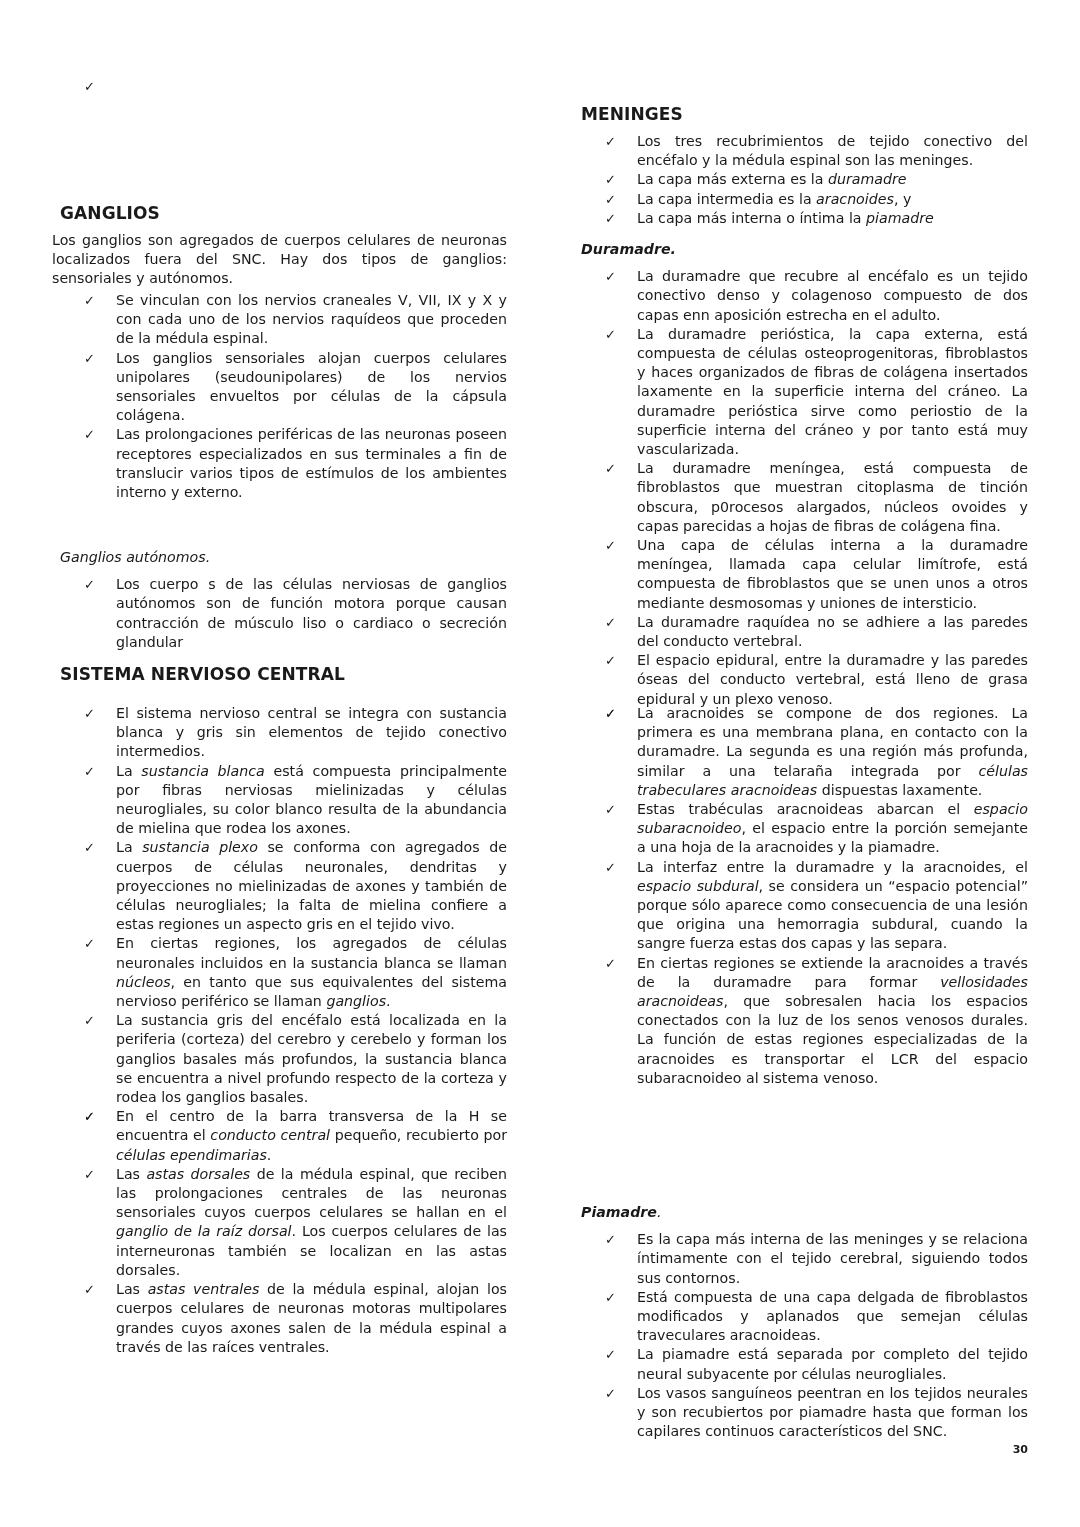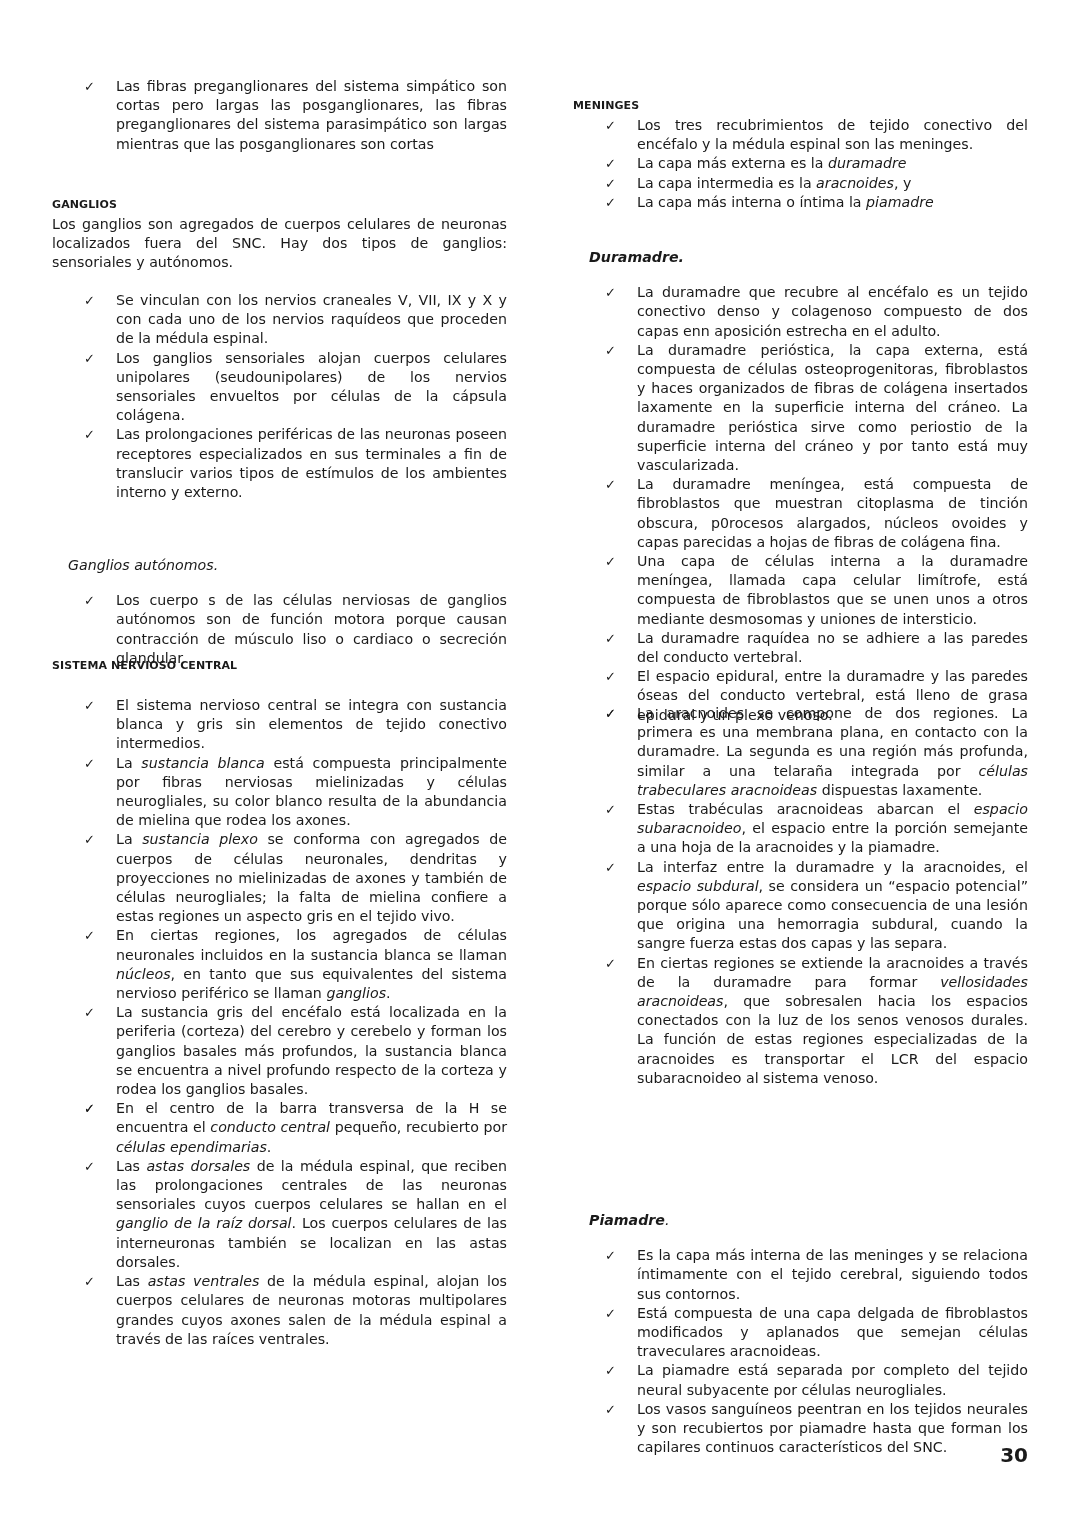--- a/index.html
+++ b/index.html
@@ -1,38 +1,38 @@
 <!DOCTYPE html>
 <html><head>
 <meta charset="utf-8">
 <style>
   html, body { margin: 0; padding: 0; background: #ffffff; }
   body { width: 1080px; height: 1527px; position: relative; overflow: hidden;
          font-family: "DejaVu Sans", sans-serif; color: #1a1a1a; }
   .col { position: absolute; top: 0; }
   .col-left { left: 52px; width: 455px; }
   .col-right { left: 573px; width: 455px; }
-  .section-title { font-weight: bold; font-size: 11px; line-height: 20px; margin: 0; letter-spacing: 0.1px; }
-  .sub-title { font-style: italic; font-size: 14.2px; line-height: 19.2px; margin: 16px; }
+  .section-title { font-weight: bold; font-size: 17px; line-height: 20px; margin: 8px; letter-spacing: 0.1px; }
+  .sub-title { font-style: italic; font-size: 14.2px; line-height: 19.2px; margin: 8px; }
   .sub-title.bold { font-weight: bold; }
   .para { font-size: 14.2px; line-height: 19.2px; margin: 0; text-align: justify; }
   ul.checks { list-style: none; margin: 0; padding: 0; }
   ul.checks li { position: relative; padding-left: 64px; font-size: 14.2px; line-height: 19.2px; text-align: justify; }
   ul.checks li .chk { position: absolute; left: 32px; top: 0; font-size: 13px; }
   i { font-style: italic; }
-  .page-num { position: absolute; right: 52px; top: 1443px; font-weight: bold; font-size: 20px; }
+  .page-num { position: absolute; right: 52px; top: 1443px; font-weight: bold; font-size: 11px; }
   .block { position: absolute; left: 0; width: 100%; }
 </style>
 </head>
 <body>
 
 <div class="col col-left">
   <div class="block" style="top:77px;">
     <ul class="checks">
-      <li><span class="chk">✓</span><span>Las fibras preganglionares del sistema simpático son cortas pero largas las posganglionares, las fibras preganglionares del sistema parasimpático son largas mientras que las posganglionares son cortas</span></li>
+      <li><span class="chk">✓</span></li>
     </ul>
   </div>
 
   <div class="block" style="top:195px;">
     <h2 class="section-title">GANGLIOS</h2>
     <p class="para">Los ganglios son agregados de cuerpos celulares de neuronas localizados fuera del SNC. Hay dos tipos de ganglios: sensoriales y autónomos.</p>
   </div>
 
   <div class="block" style="top:291px;">
     <ul class="checks">

